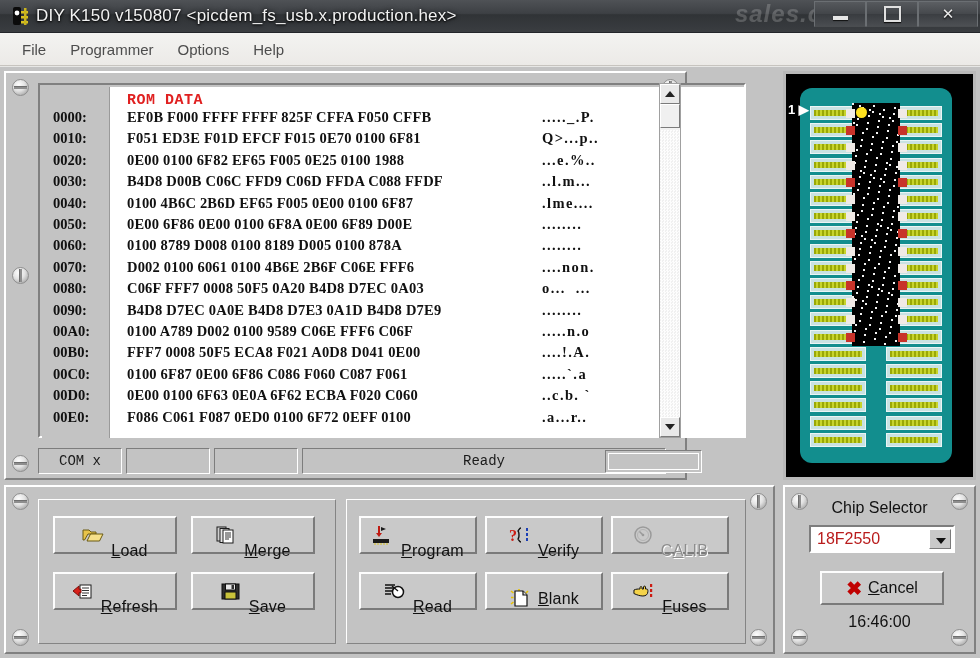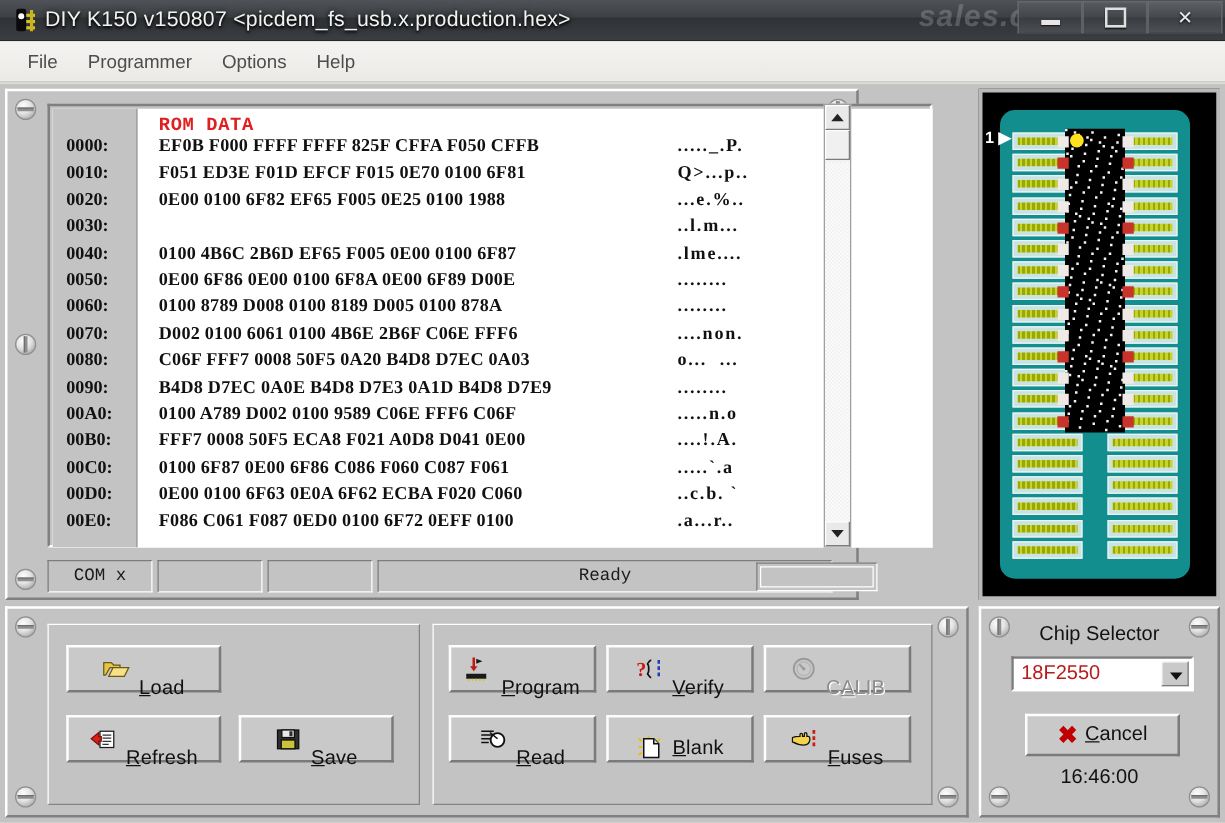--- a/index.html
+++ b/index.html
@@ -217,21 +217,21 @@
       <div class="screw" style="right:6px;bottom:6px;"></div>
 
       <div class="hexouter sunken">
         <div class="hexinner">
           <div class="gutter"></div>
           <div class="romhdr">ROM DATA</div>
           <div class="hexscroll" id="hexrows">
               <div class="hrow" style="top: 22px;"><span class="haddr">0000:</span><span class="hbytes">EF0B F000 FFFF FFFF 825F CFFA F050 CFFB</span><span class="hascii">....._.P.</span></div>
               <div class="hrow" style="top: 43.4px;"><span class="haddr">0010:</span><span class="hbytes">F051 ED3E F01D EFCF F015 0E70 0100 6F81</span><span class="hascii">Q&gt;...p..</span></div>
               <div class="hrow" style="top: 64.8px;"><span class="haddr">0020:</span><span class="hbytes">0E00 0100 6F82 EF65 F005 0E25 0100 1988</span><span class="hascii">...e.%..</span></div>
-              <div class="hrow" style="top: 86.2px;"><span class="haddr">0030:</span><span class="hascii">..l.m...</span></div>
+              <div class="hrow" style="top: 86.2px;"><span class="haddr">0030:</span><span class="hbytes">B4D8 D00B C06C FFD9 C06D FFDA C088 FFDF</span><span class="hascii">..l.m...</span></div>
               <div class="hrow" style="top: 107.6px;"><span class="haddr">0040:</span><span class="hbytes">0100 4B6C 2B6D EF65 F005 0E00 0100 6F87</span><span class="hascii">.lme....</span></div>
               <div class="hrow" style="top: 129px;"><span class="haddr">0050:</span><span class="hbytes">0E00 6F86 0E00 0100 6F8A 0E00 6F89 D00E</span><span class="hascii">........</span></div>
               <div class="hrow" style="top: 150.4px;"><span class="haddr">0060:</span><span class="hbytes">0100 8789 D008 0100 8189 D005 0100 878A</span><span class="hascii">........</span></div>
               <div class="hrow" style="top: 171.8px;"><span class="haddr">0070:</span><span class="hbytes">D002 0100 6061 0100 4B6E 2B6F C06E FFF6</span><span class="hascii">....non.</span></div>
               <div class="hrow" style="top: 193.2px;"><span class="haddr">0080:</span><span class="hbytes">C06F FFF7 0008 50F5 0A20 B4D8 D7EC 0A03</span><span class="hascii">o...  ...</span></div>
               <div class="hrow" style="top: 214.6px;"><span class="haddr">0090:</span><span class="hbytes">B4D8 D7EC 0A0E B4D8 D7E3 0A1D B4D8 D7E9</span><span class="hascii">........</span></div>
               <div class="hrow" style="top: 236px;"><span class="haddr">00A0:</span><span class="hbytes">0100 A789 D002 0100 9589 C06E FFF6 C06F</span><span class="hascii">.....n.o</span></div>
               <div class="hrow" style="top: 257.4px;"><span class="haddr">00B0:</span><span class="hbytes">FFF7 0008 50F5 ECA8 F021 A0D8 D041 0E00</span><span class="hascii">....!.A.</span></div>
               <div class="hrow" style="top: 278.8px;"><span class="haddr">00C0:</span><span class="hbytes">0100 6F87 0E00 6F86 C086 F060 C087 F061</span><span class="hascii">.....`.a</span></div>
               <div class="hrow" style="top: 300.2px;"><span class="haddr">00D0:</span><span class="hbytes">0E00 0100 6F63 0E0A 6F62 ECBA F020 C060</span><span class="hascii">..c.b. `</span></div>
@@ -616,20 +616,31 @@
       <div class="screw" style="right:6px;bottom:6px;"></div>
 
       <div class="btngroup g1 thin-raise" id="group-file">
           <div class="k-btn" style="left: 14px; top: 16px; width: 124px;">
             <span class="bicon"><svg width="22" height="20" viewBox="0 0 22 20">
                 <path d="M1 15V5h6l2 2h5v2H6L2.5 15z" fill="#e8c34a" stroke="#6b5a12" stroke-width="1"></path>
                 <path d="M5 16l3.5-7H21l-3.5 7z" fill="#f6e08a" stroke="#6b5a12" stroke-width="1"></path>
               </svg></span>
             <span class="lbl"><u>L</u>oad</span>
           </div>
+          <div class="k-btn" style="left: 152px; top: 16px; width: 124px;">
+            <span class="bicon"><svg width="22" height="20" viewBox="0 0 22 20">
+                <rect x="2" y="2" width="9" height="14" fill="#cfcfcf" stroke="#1d1d1d"></rect>
+                <rect x="5" y="3.5" width="9" height="14" fill="#e6e6e6" stroke="#1d1d1d"></rect>
+                <rect x="8" y="5" width="10" height="13" fill="#fff" stroke="#1d1d1d"></rect>
+                <g stroke="#333">
+                  <path d="M10 8h6M10 10h6M10 12h6M10 14h4"></path>
+                </g>
+              </svg></span>
+            <span class="lbl"><u>M</u>erge</span>
+          </div>
           <div class="k-btn" style="left: 14px; top: 72px; width: 124px;">
             <span class="bicon"><svg width="22" height="20" viewBox="0 0 22 20">
                 <rect x="8" y="4" width="11" height="13" fill="#fff" stroke="#1d1d1d"></rect>
                 <g stroke="#333">
                   <path d="M10 7h7M10 9.5h7M10 12h7M10 14.5h5"></path>
                 </g>
                 <path d="M1 10l6-5v3.2h2v3.6H7V15z" fill="#d81f18" stroke="#7c0f0b"></path>
               </svg></span>
             <span class="lbl"><u>R</u>efresh</span>
           </div>

